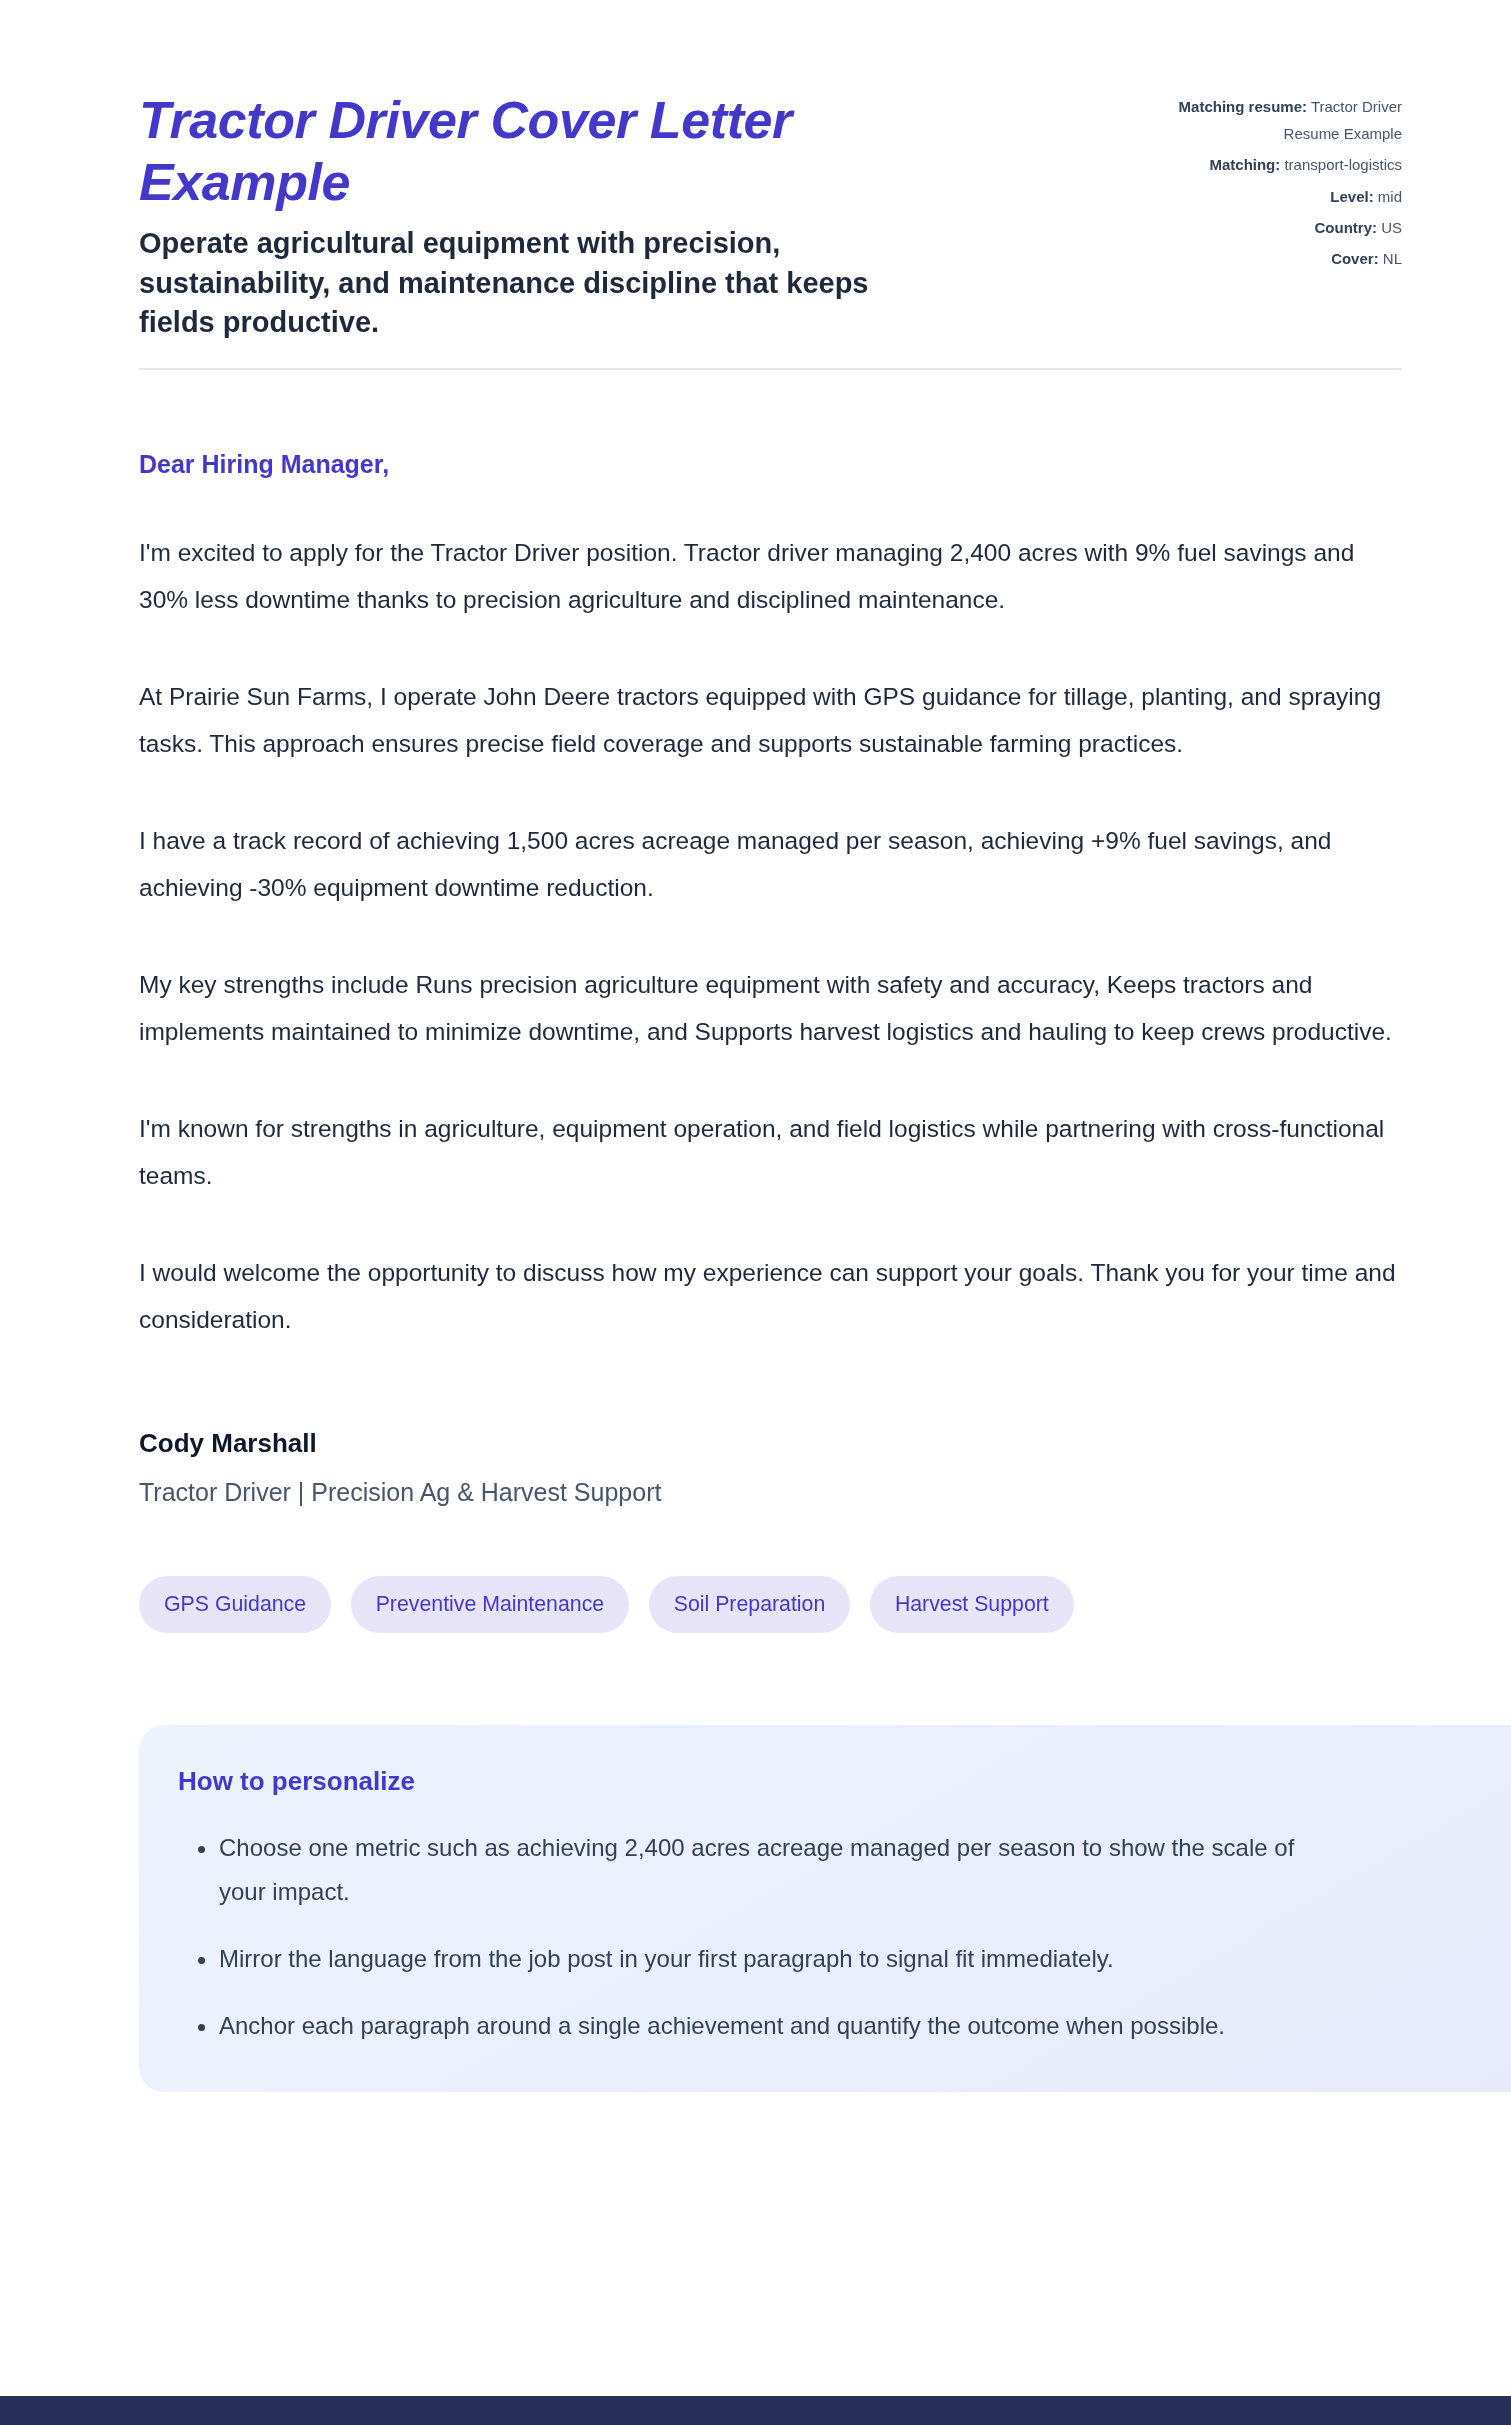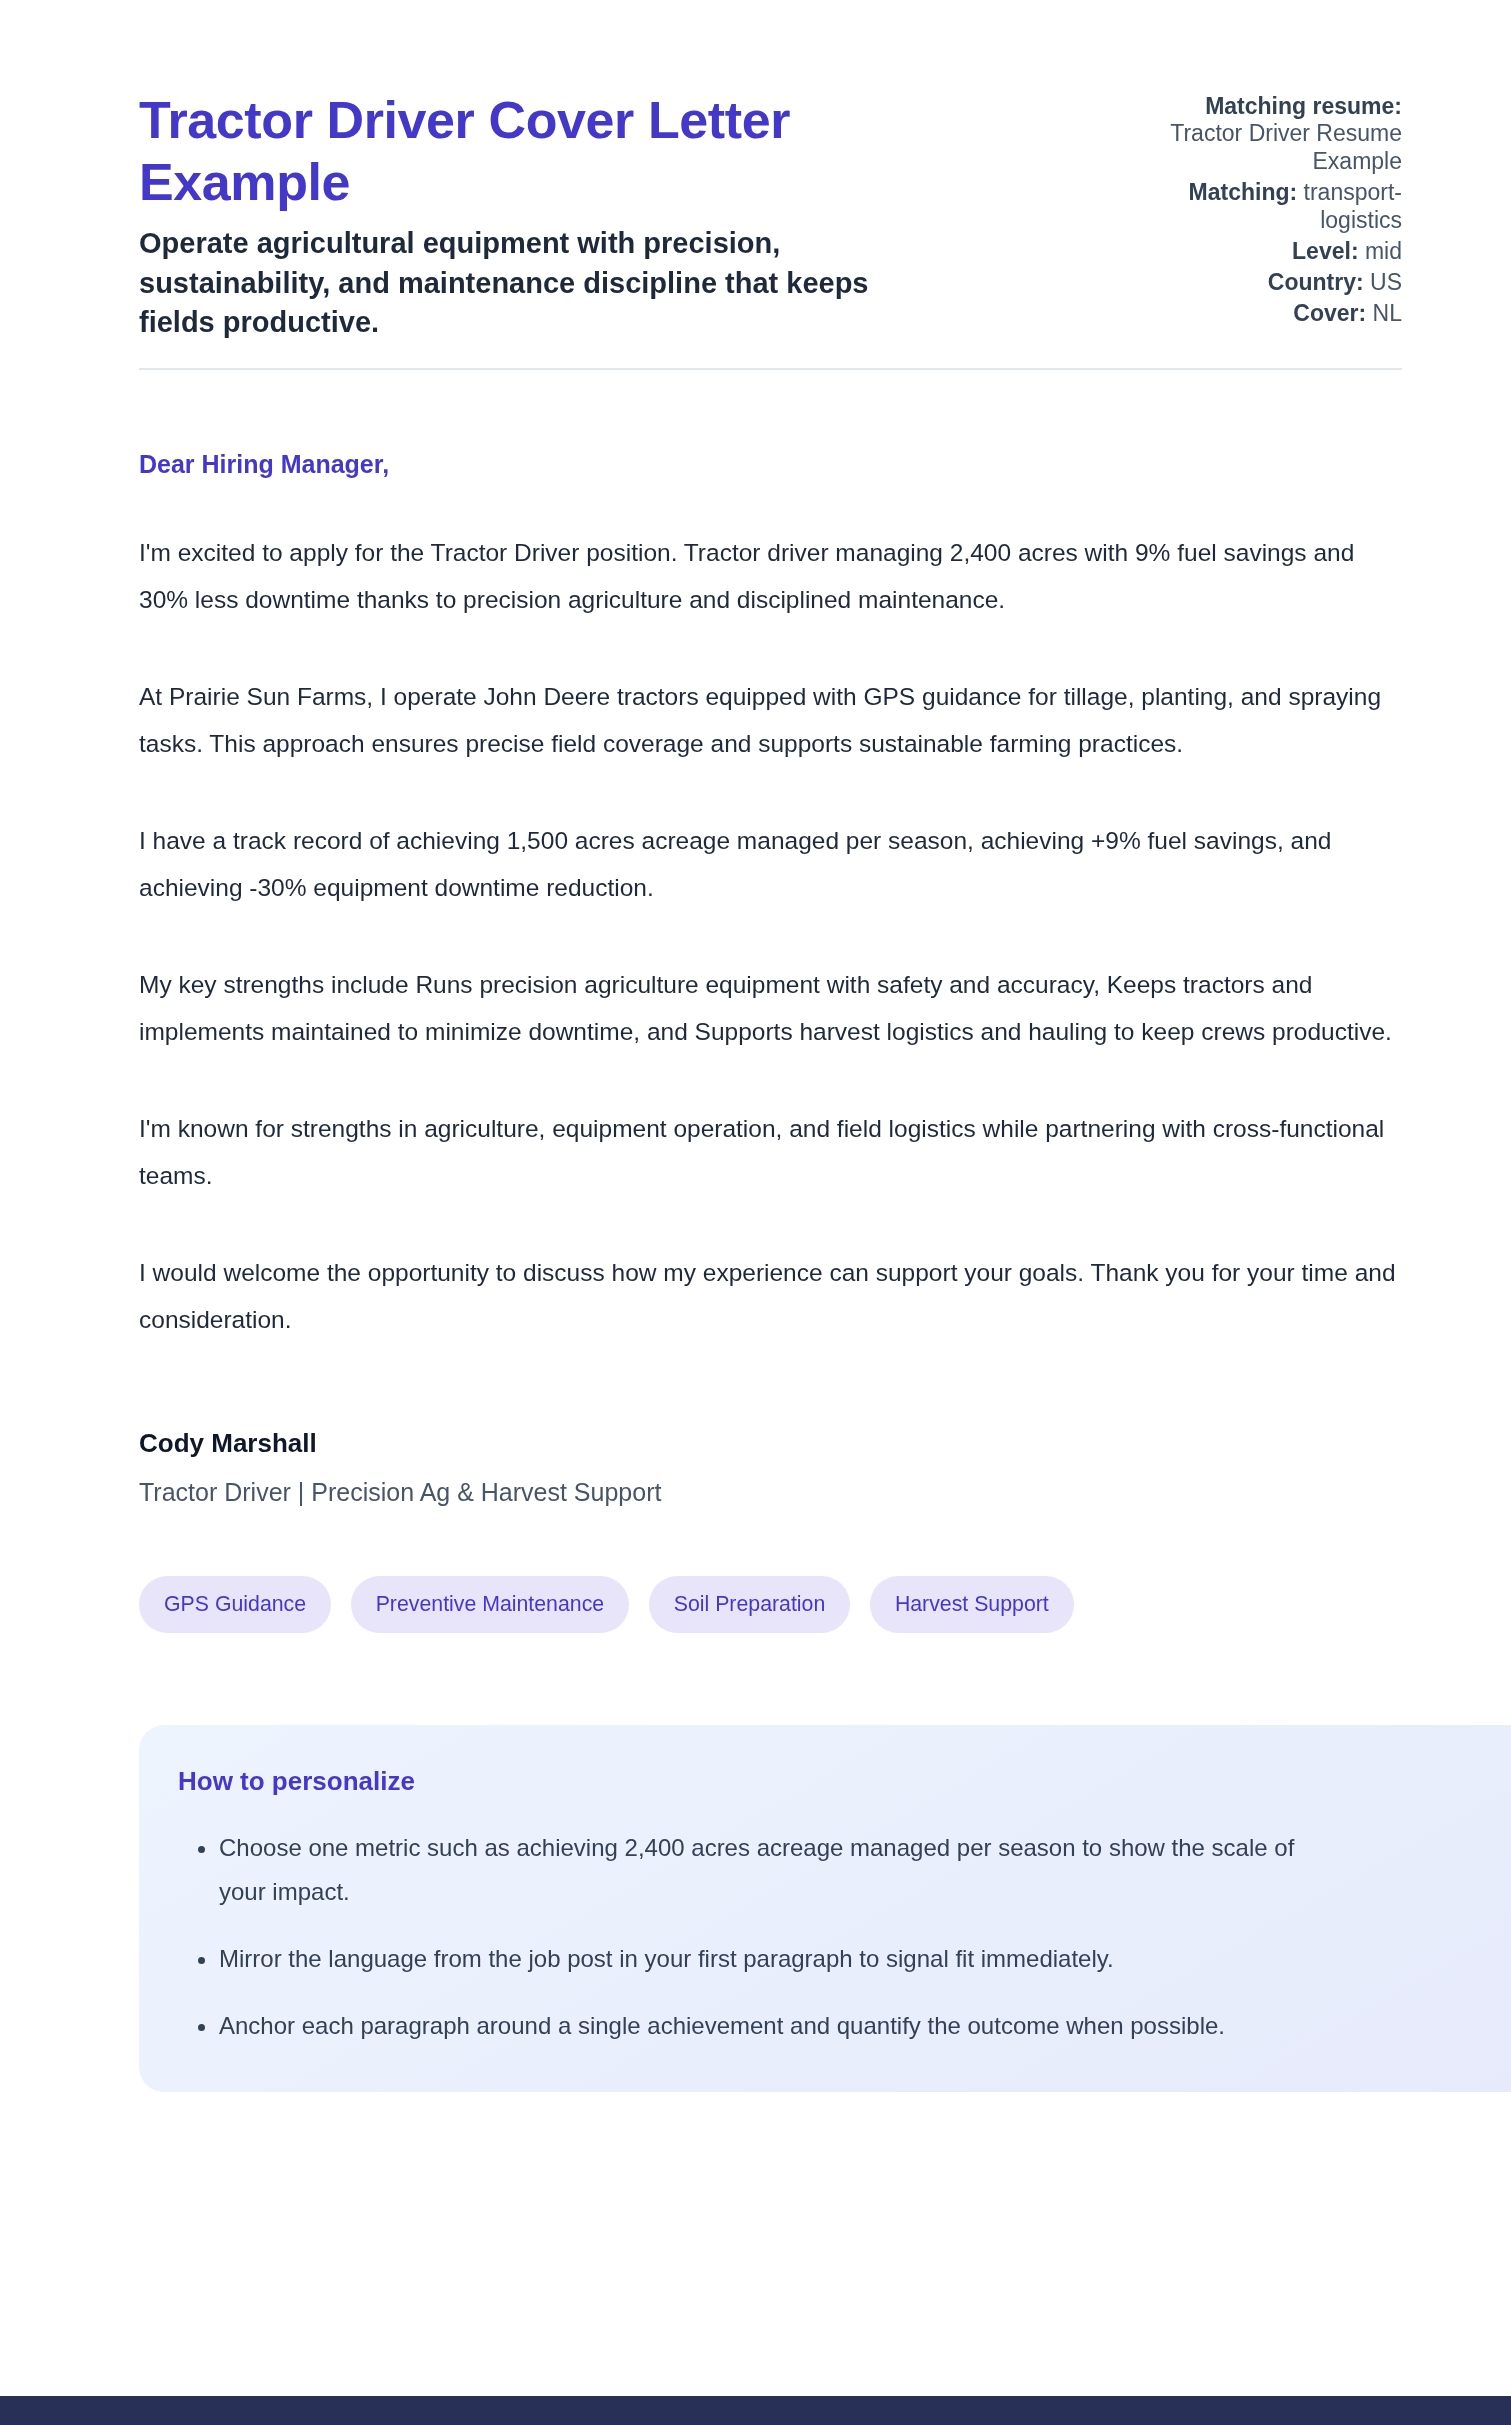--- a/index.html
+++ b/index.html
@@ -23,34 +23,35 @@
     align-items: flex-start;
     justify-content: space-between;
   }
   .header-left { max-width: 782px; }
   h1.title {
     font-size: 52px;
     line-height: 1.2;
     font-weight: 700;
     color: #4338ca;
     letter-spacing: -0.4px;
+    font-style: italic;
   }
   .subtitle {
     margin-top: 10.7px;
     font-size: 29px;
     line-height: 1.36;
     font-weight: 700;
     color: #1e293b;
   }
   .meta {
     width: 267px;
     margin-left: auto;
     padding-top: 3.6px;
     text-align: right;
-    font-size: 23px;
+    font-size: 15px;
     line-height: 27.6px;
   }
   .meta-item { margin-bottom: 3.6px; }
   .meta-label { font-weight: 700; color: #334155; }
   .meta-value { font-weight: 400; color: #475569; }
   
   .divider {
     height: 1.8px;
     background: #e2e8f0;
     margin-top: 25px;

